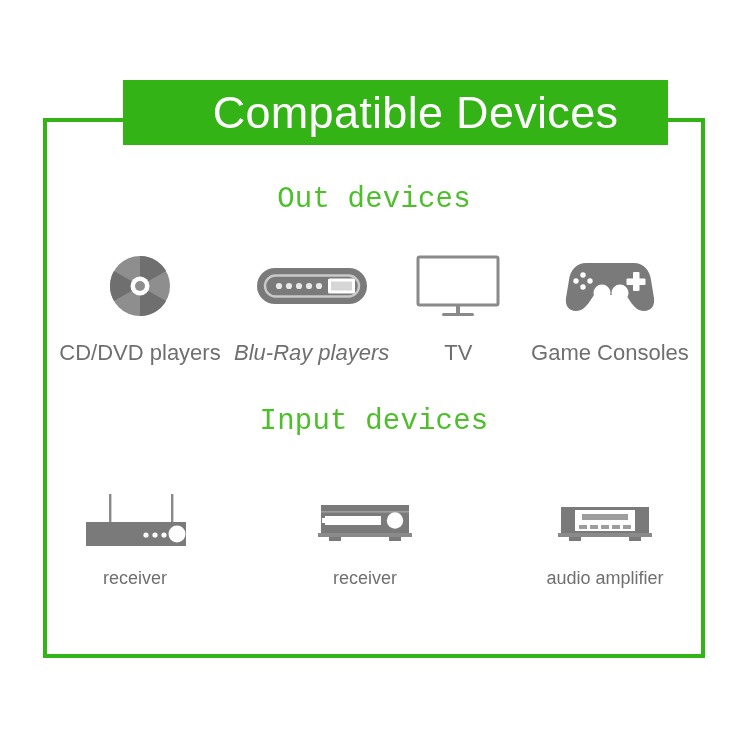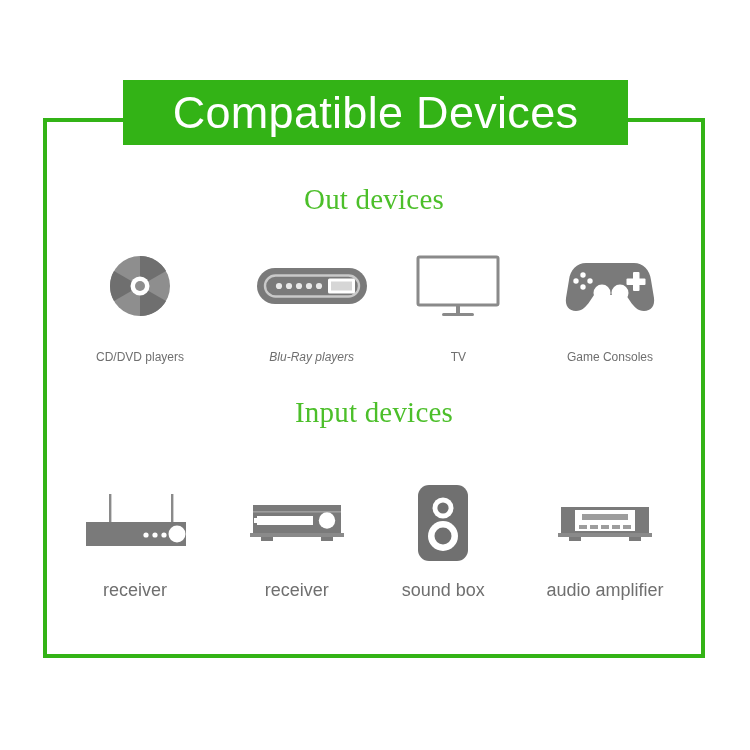--- a/index.html
+++ b/index.html
@@ -38,20 +38,21 @@
     position: absolute;
     left: 123px;
     top: 80px;
     width: 505px;
     height: 65px;
     background: #33b316;
     display: flex;
     align-items: center;
     justify-content: center;
     z-index: 5;
+    padding-left: 40px;
   }
   .title-banner .title-text {
     color: #ffffff;
     font-size: 45px;
     line-height: 1;
     font-weight: 400;
     letter-spacing: 0.3px;
     white-space: nowrap;
     font-family: "Liberation Sans", sans-serif;
   }
@@ -59,24 +60,24 @@
   
   .section-heading {
     position: absolute;
     width: 662px;
     left: 43px;
     text-align: center;
     color: #4cbf2a;
     font-size: 29px;
     font-weight: 400;
     letter-spacing: 0.2px;
-    font-family: Liberation Serif, serif;
+    font-family: Liberation Mono, monospace;
   }
   .heading-out   { top: 183px; }
-  .heading-input { top: 396px; }
+  .heading-input { top: 405px; }
 
   
   .device-row {
     position: absolute;
     left: 60px;
     width: 630px;
     display: flex;
     align-items: flex-end;
     justify-content: space-between;
   }
@@ -92,31 +93,31 @@
 
   .icon-box {
     height: 76px;
     display: flex;
     align-items: center;
     justify-content: center;
   }
   .row-input .icon-box { height: 90px; }
 
   .device-label {
-    margin-top: 26px;
+    margin-top: 16px;
     color: #6f6f6f;
-    font-size: 12px;
+    font-size: 22px;
     font-weight: 400;
     white-space: nowrap;
     text-align: center;
     font-family: "Liberation Sans", sans-serif;
   }
   .row-input .device-label {
     font-size: 18px;
-    margin-top: 12px;
+    margin-top: 0;
   }
 
   
   .cell-cd     { width: 160px; }
   .cell-bluray { width: 150px; font-style: italic; }
   .cell-tv     { width: 110px; justify-content: flex-end; }
   .cell-game   { width: 160px; }
 
   .cell-receiver  { width: 150px; }
   .cell-amplifier { width: 140px; }
@@ -245,32 +246,20 @@
           <rect x="7" y="17" width="3" height="5" fill="#ffffff"></rect>
           <circle cx="80" cy="19.5" r="8.2" fill="#ffffff"></circle>
           <rect x="3" y="32" width="94" height="4" fill="#8a8a8a"></rect>
           <rect x="14" y="36" width="12" height="4" fill="#7a7a7a"></rect>
           <rect x="74" y="36" width="12" height="4" fill="#7a7a7a"></rect>
         </svg>
       </div>
       <div class="device-label">receiver</div>
     </div>
 
-    <div class="device-cell cell-speaker">
-      <div class="icon-box">
-        <svg width="52" height="78" viewBox="0 0 52 78">
-          <rect x="1" y="1" width="50" height="76" rx="11" ry="11" fill="#707070"></rect>
-          <circle cx="26" cy="24" r="10.5" fill="#ffffff"></circle>
-          <circle cx="26" cy="24" r="5.6" fill="#707070"></circle>
-          <circle cx="26" cy="52" r="15" fill="#ffffff"></circle>
-          <circle cx="26" cy="52" r="8.5" fill="#707070"></circle>
-        </svg>
-      </div>
-      <div class="device-label">sound box</div>
-    </div>
 
     <div class="device-cell cell-processor">
       <div class="icon-box">
         <svg width="100" height="44" viewBox="0 0 100 44">
           <rect x="6" y="6" width="88" height="26" fill="#7a7a7a"></rect>
           <rect x="20" y="9" width="60" height="21" fill="#ffffff"></rect>
           <rect x="27" y="13" width="46" height="6" fill="#9d9d9d"></rect>
           <rect x="24" y="24" width="8" height="4" fill="#9d9d9d"></rect>
           <rect x="35" y="24" width="8" height="4" fill="#9d9d9d"></rect>
           <rect x="46" y="24" width="8" height="4" fill="#9d9d9d"></rect>

